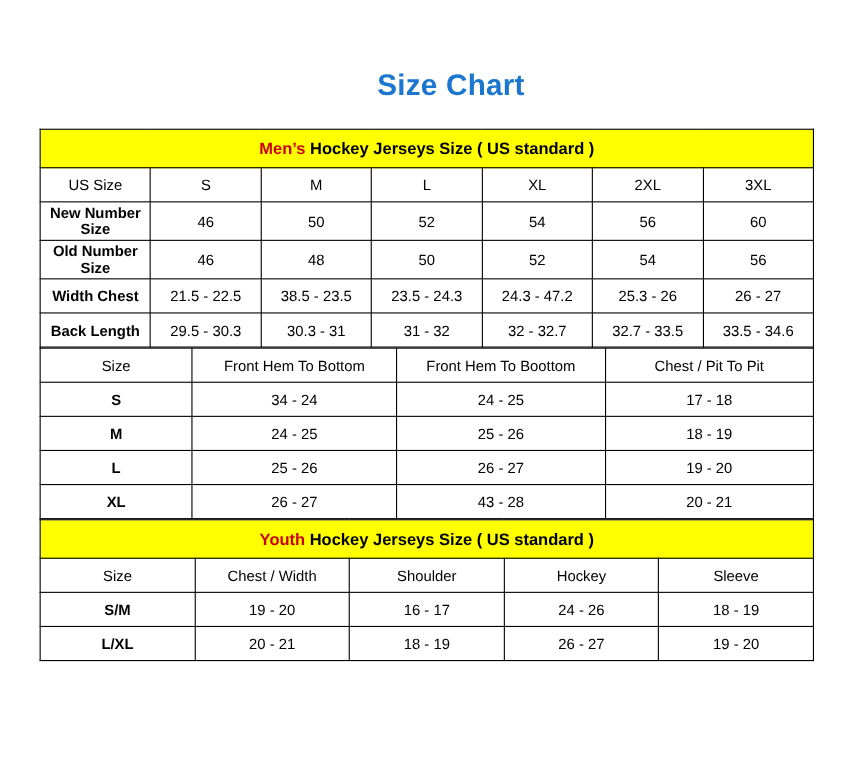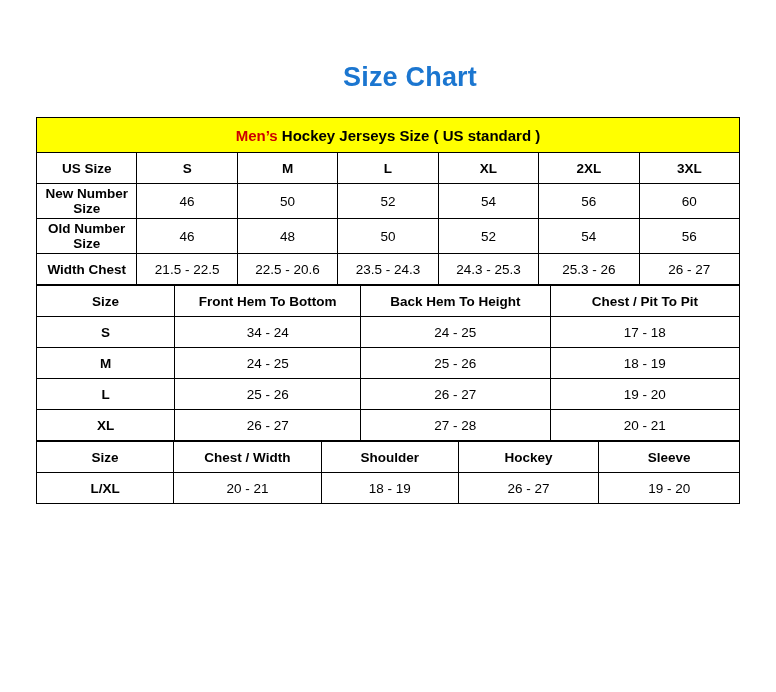--- a/index.html
+++ b/index.html
@@ -50,21 +50,21 @@
   .banner td {
     background: #ffff00;
     font-weight: bold;
     font-size: 15px;
     height: 30px;
   }
   .banner .accent-men { color: #cc0000; }
   .banner .accent-women { color: #cc0000; }
   .banner .accent-youth { color: #cc0000; }
   .hdr td {
-    font-weight: bold;
+    font-weight: normal;
     margin-left: 28px;
   }
   .rowlabel {
     font-weight: bold;
   }
   .bold-cell {
     font-weight: bold;
   }
   .tbl-block { margin-bottom: 0; }
 </style>
@@ -105,35 +105,44 @@
           <td>46</td>
           <td>48</td>
           <td>50</td>
           <td>52</td>
           <td>54</td>
           <td>56</td>
         </tr>
         <tr>
           <td class="rowlabel">Width Chest</td>
           <td>21.5 - 22.5</td>
-          <td>22.5 - 20.6</td>
+          <td>38.5 - 23.5</td>
           <td>23.5 - 24.3</td>
-          <td>24.3 - 25.3</td>
+          <td>24.3 - 47.2</td>
           <td>25.3 - 26</td>
           <td>26 - 27</td>
+        </tr>
+        <tr>
+          <td class="rowlabel">Back Length</td>
+          <td>29.5 - 30.3</td>
+          <td>30.3 - 31</td>
+          <td>31 - 32</td>
+          <td>32 - 32.7</td>
+          <td>32.7 - 33.5</td>
+          <td>33.5 - 34.6</td>
         </tr>
       </tbody>
     </table>
 
     <table class="tbl-block">
       <tbody>
         <tr class="hdr">
           <td style="width:19.5%">Size</td>
           <td style="width:26.5%">Front Hem To Bottom</td>
-          <td style="width:27%">Back Hem To Height</td>
+          <td style="width:27%">Front Hem To Boottom</td>
           <td style="width:27%">Chest / Pit To Pit</td>
         </tr>
         <tr>
           <td class="bold-cell">S</td>
           <td>34 - 24</td>
           <td>24 - 25</td>
           <td>17 - 18</td>
         </tr>
         <tr>
           <td class="bold-cell">M</td>
@@ -143,36 +152,46 @@
         </tr>
         <tr>
           <td class="bold-cell">L</td>
           <td>25 - 26</td>
           <td>26 - 27</td>
           <td>19 - 20</td>
         </tr>
         <tr>
           <td class="bold-cell">XL</td>
           <td>26 - 27</td>
-          <td>27 - 28</td>
+          <td>43 - 28</td>
           <td>20 - 21</td>
         </tr>
       </tbody>
     </table>
 
     <table class="tbl-block">
       <tbody>
+        <tr class="banner">
+          <td colspan="5"><span class="accent-youth">Youth</span><span> Hockey Jerseys Size ( US standard )</span></td>
+        </tr>
         <tr class="hdr">
           <td style="width:19.5%">Size</td>
           <td style="width:21%">Chest / Width</td>
           <td style="width:19.5%">Shoulder</td>
           <td style="width:20%">Hockey</td>
           <td style="width:20%">Sleeve</td>
         </tr>
         <tr>
+          <td class="bold-cell">S/M</td>
+          <td>19 - 20</td>
+          <td>16 - 17</td>
+          <td>24 - 26</td>
+          <td>18 - 19</td>
+        </tr>
+        <tr>
           <td class="bold-cell">L/XL</td>
           <td>20 - 21</td>
           <td>18 - 19</td>
           <td>26 - 27</td>
           <td>19 - 20</td>
         </tr>
       </tbody>
     </table>
 
   </div>

